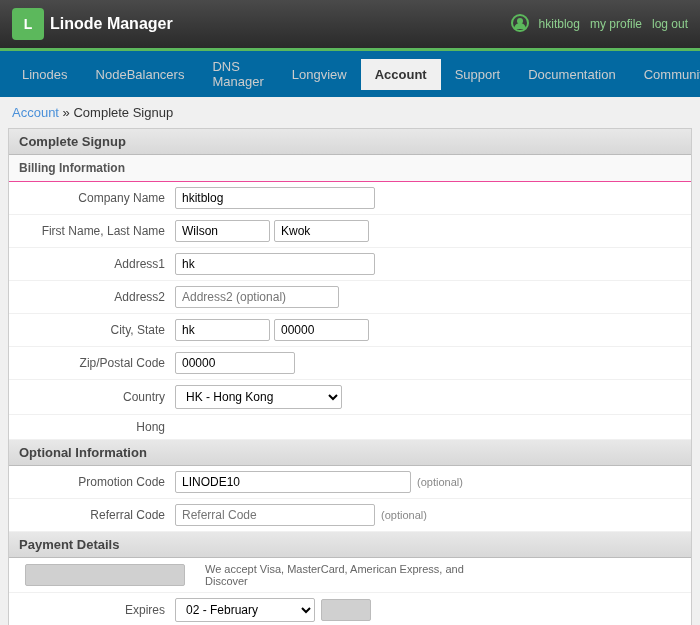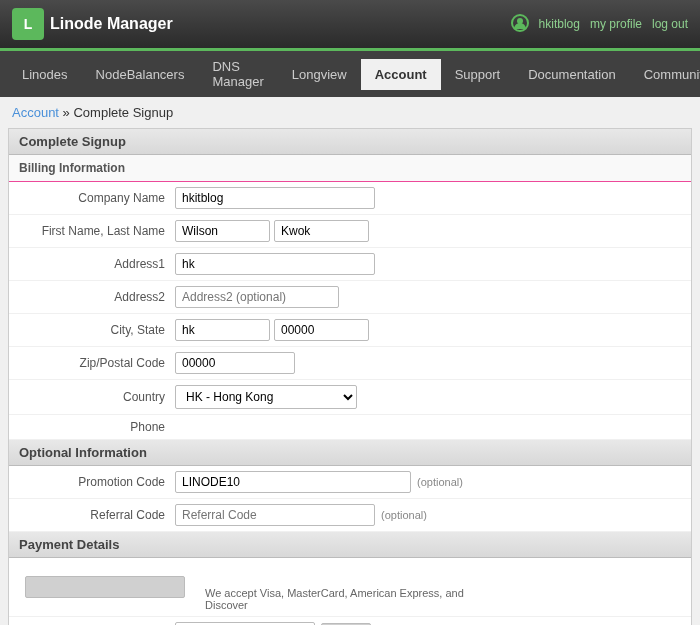--- a/index.html
+++ b/index.html
@@ -42,21 +42,21 @@
       gap: 10px;
       font-size: 12px;
     }
     #header-user a {
       color: #8ecf8e;
       text-decoration: none;
     }
 
     
     #nav {
-      background: #404040;
+      background: #0369a1;
       display: flex;
       align-items: center;
       padding: 0 8px;
     }
     .nav-item {
       color: #ccc;
       padding: 8px 14px;
       font-size: 13px;
       cursor: pointer;
       text-decoration: none;
@@ -139,21 +139,20 @@
 
     
     .city-state-wrap { display: flex; gap: 4px; }
 
     
     .payment-note {
       font-size: 11px;
       color: #666;
       margin-left: 20px;
       max-width: 300px;
-      margin-top: 24px;
     }
 
     
     .expires-wrap { display: flex; align-items: center; gap: 6px; }
 
     #page-wrapper { position: relative; width: 700px; min-height: 625px; }
   </style>
 </head>
 <body>
 
@@ -230,30 +229,30 @@
       </div>
     </div>
 
     <div class="form-row">
       <span class="form-label">Zip/Postal Code</span>
       <input type="text" class="form-control" style="width: 120px;" value="00000">
     </div>
 
     <div class="form-row">
       <span class="form-label">Country</span>
-      <select class="form-control" style="width:182px;">
+      <select class="form-control" style="width:167px;">
         <option>HK - Hong Kong</option>
         <option>US - United States</option>
         <option>GB - United Kingdom</option>
         <option>CN - China</option>
       </select>
     </div>
 
     <div class="form-row">
-      <span class="form-label">Phone</span>
+      <span class="form-label">Hong</span>
     </div>
 
     <div class="section-header">Optional Information</div>
 
     <div class="form-row">
       <span class="form-label">Promotion Code</span>
       <input type="text" class="form-control" style="width: 236px; margin-right: 6px;" value="LINODE10">
       <span style="font-size:11px;color:#888;">(optional)</span>
     </div>
 

